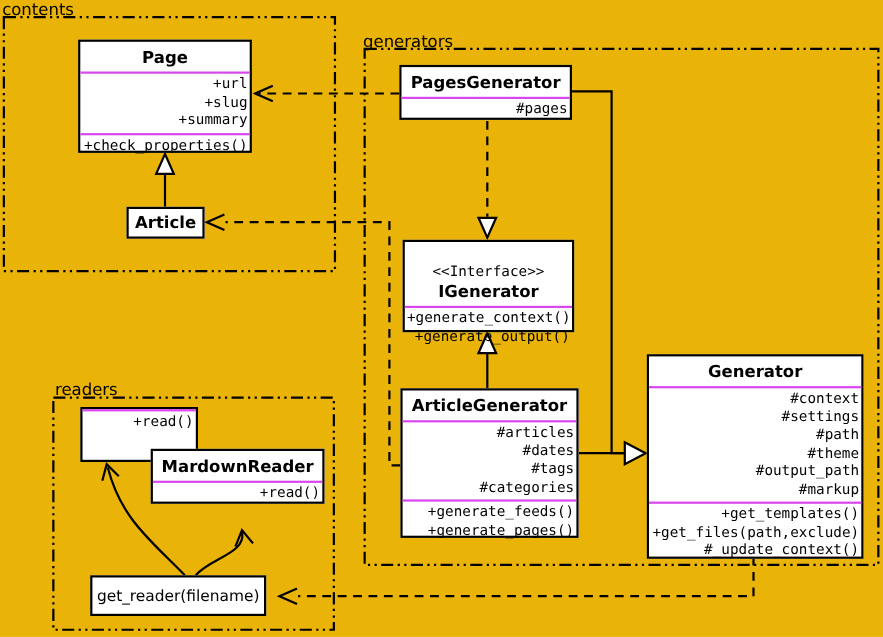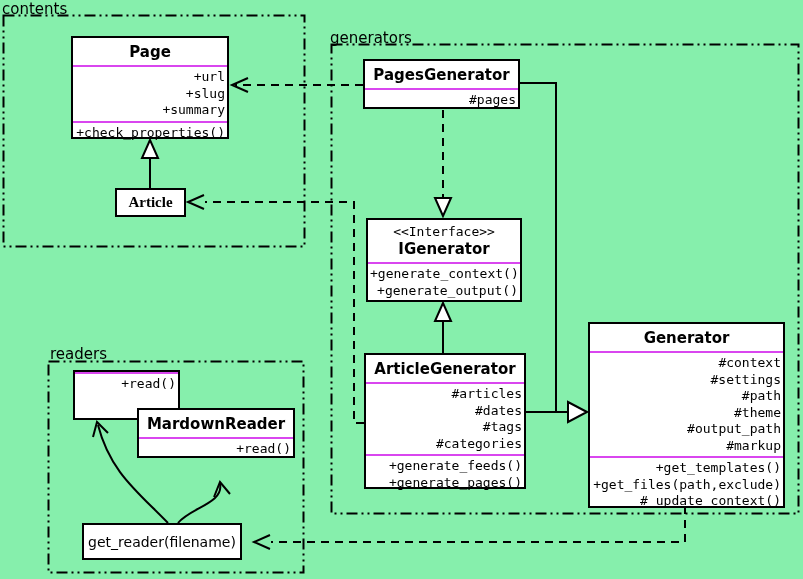--- a/index.html
+++ b/index.html
@@ -1,36 +1,36 @@
 <!DOCTYPE html>
 <html><head>
 <meta charset="utf-8">
 <style>
   html,body{margin:0;padding:0;background:#ffffff;}
   .canvas{
-    position:relative;width:803px;height:579px;background:#86efac;
+    position:relative;width:803px;height:579px;background:#eab308;
     font-family:"DejaVu Sans","Liberation Sans",sans-serif;color:#000;overflow:hidden;
   }
   svg.wires{position:absolute;left:0;top:0;width:803px;height:579px;}
   .pkg-label{
     position:absolute;font:15px "DejaVu Sans","Liberation Sans",sans-serif;
     color:#000;white-space:nowrap;
   }
   .clsbox{
     position:absolute;background:#ffffff;border:2px solid #000;
     box-sizing:border-box;display:flex;flex-direction:column;
   }
   .cls-title{
     font:bold 15px/15px "DejaVu Sans","Liberation Sans",sans-serif;
     text-align:center;padding:6px 3px 5px;white-space:nowrap;
   }
   .big-title{font-size:15px;line-height:16px;}
   .stereo{
     font:13px/15px "DejaVu Sans Mono","Liberation Mono",monospace;
-    text-align:center;padding:4px 2px 0;white-space:nowrap;
+    text-align:center;padding:4px 2px 0;white-space:nowrap;margin-top:16px;
   }
   .ig-title{padding-top:2px;}
   .comp{border-top:2px solid #d946ef;padding:2px 2px;text-align:right;}
   .row{
     font:13px/16.5px "DejaVu Sans Mono","Liberation Mono",monospace;
     white-space:pre;
   }
   .simplebox{
     position:absolute;background:#ffffff;border:2px solid #000;box-sizing:border-box;
     display:flex;align-items:center;justify-content:center;
@@ -119,21 +119,21 @@
       <div class="row">+url</div>
       <div class="row">+slug</div>
       <div class="row">+summary</div>
     </div>
     <div class="comp">
       <div class="row">+check_properties()</div>
     </div>
   </div>
 
   <div class="clsbox" id="box-article">
-    <div class="cls-title big-title" style="padding-top:4px;font-family:Liberation Serif, serif;">Article</div>
+    <div class="cls-title big-title" style="padding-top:4px;">Article</div>
   </div>
 
   <div class="clsbox" id="box-pagesgen">
     <div class="cls-title big-title">PagesGenerator</div>
     <div class="comp">
       <div class="row">#pages</div>
     </div>
   </div>
 
   <div class="clsbox" id="box-igenerator">

